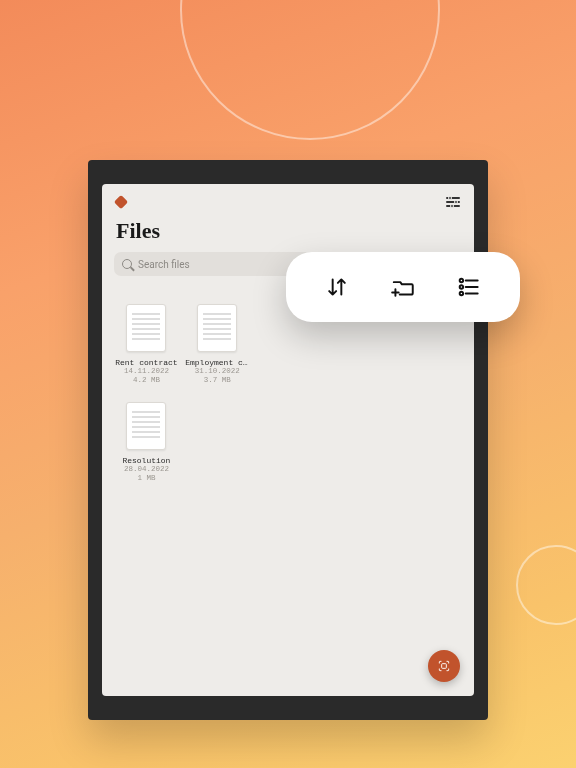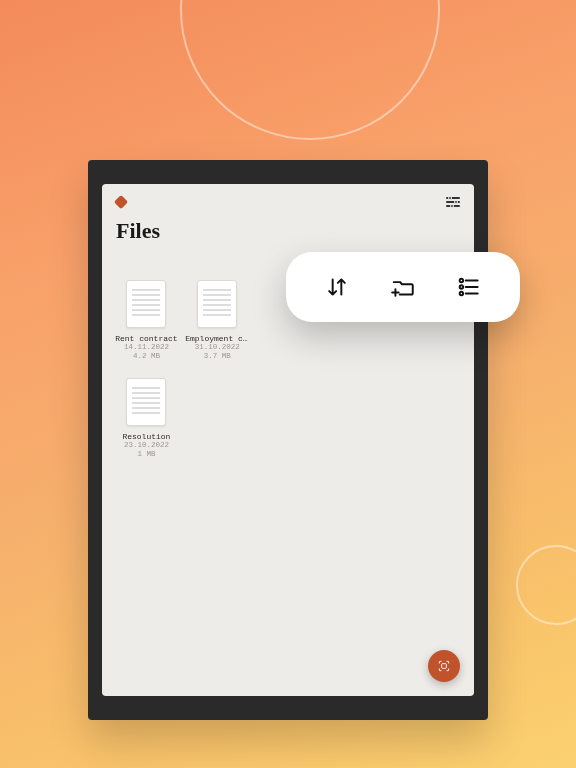--- a/index.html
+++ b/index.html
@@ -159,41 +159,45 @@
             <span></span>
             <span></span>
           <b class="b1"></b>
             <b class="b2"></b>
             <b class="b3"></b>
         </div>
       </div>
 
       <div class="page-heading">Files</div>
 
+      <div class="search-bar">
+        <div class="mag"></div>
+        <div class="ph">Search files</div>
+      </div>
 
       <div class="grid">
         <div class="item">
           <div class="thumb doc"></div>
           <div class="name">Rent contract</div>
           <div class="meta">14.11.2022</div>
           <div class="meta">4.2 MB</div>
         </div>
         <div class="item">
           <div class="thumb doc"></div>
           <div class="name">Employment contract</div>
           <div class="meta">31.10.2022</div>
           <div class="meta">3.7 MB</div>
         </div>
       </div>
 
       <div class="row2">
         <div class="item">
           <div class="thumb doc"></div>
           <div class="name">Resolution</div>
-          <div class="meta">23.10.2022</div>
+          <div class="meta">28.04.2022</div>
           <div class="meta">1 MB</div>
         </div>
       </div>
 
       <div class="fab" title="Scan">
         <svg viewBox="0 0 24 24">
           <path d="M4 7V5a1 1 0 0 1 1-1h2M20 7V5a1 1 0 0 0-1-1h-2M4 17v2a1 1 0 0 0 1 1h2M20 17v2a1 1 0 0 1-1 1h-2" stroke="#fff" stroke-width="1.6" fill="none" stroke-linecap="round"></path>
           <rect x="8" y="8" width="8" height="8" rx="1.5" stroke="#fff" stroke-width="1.6" fill="none"></rect>
         </svg>
       </div>

